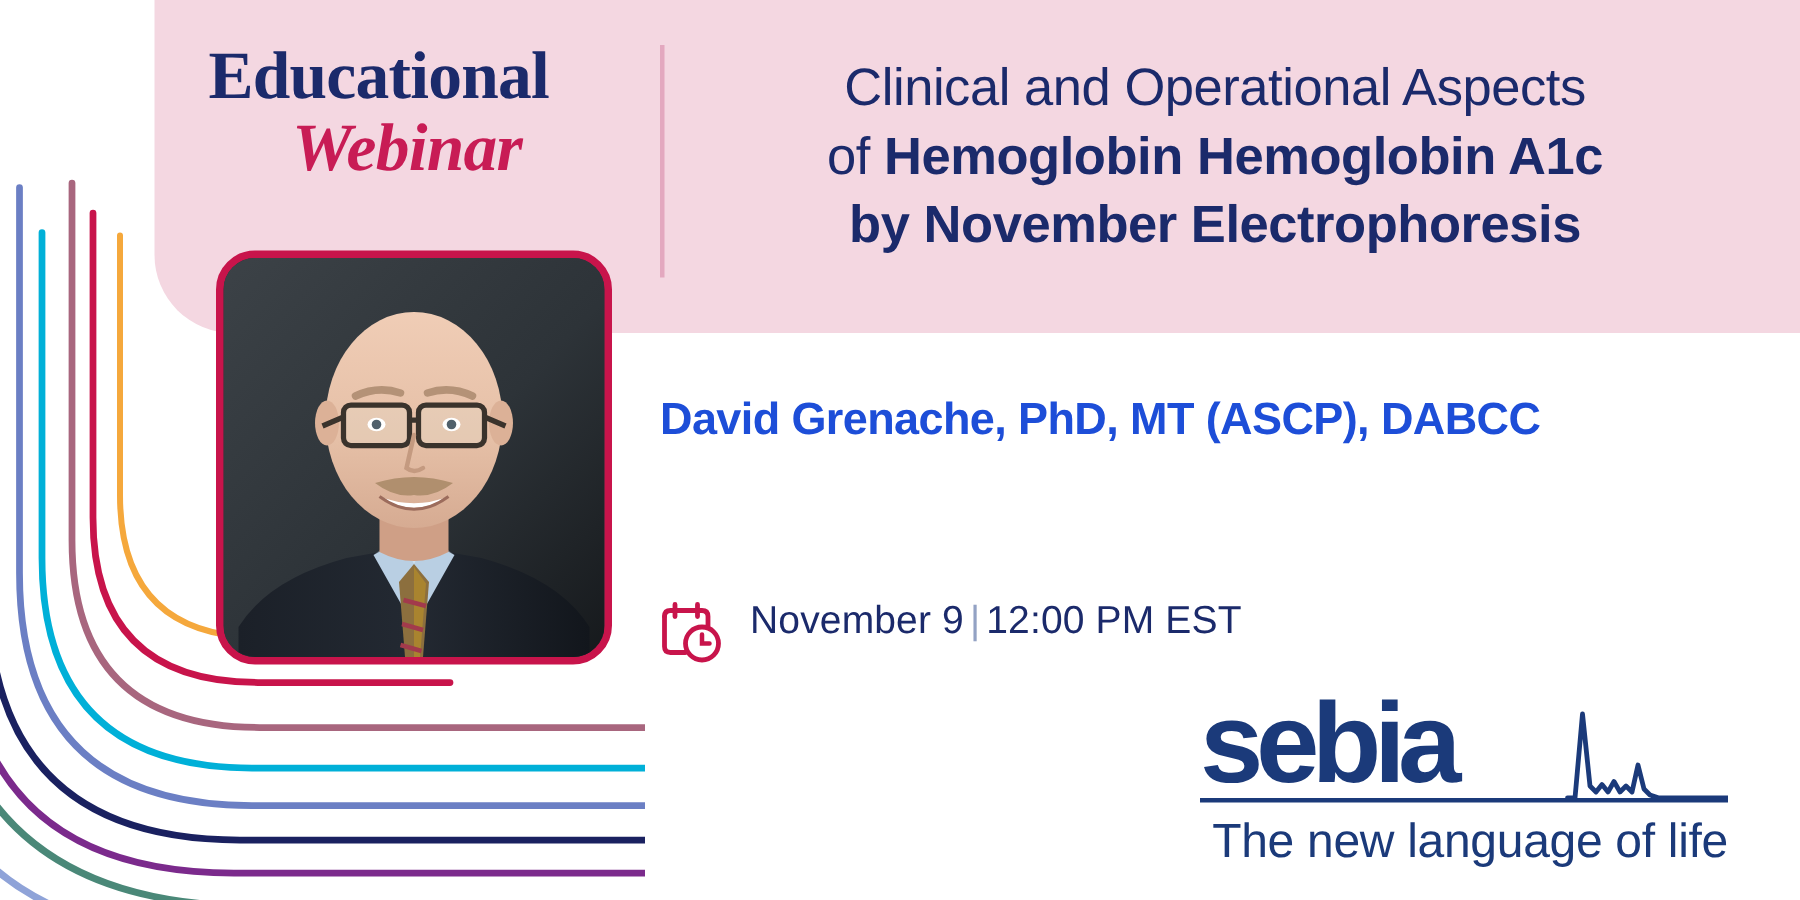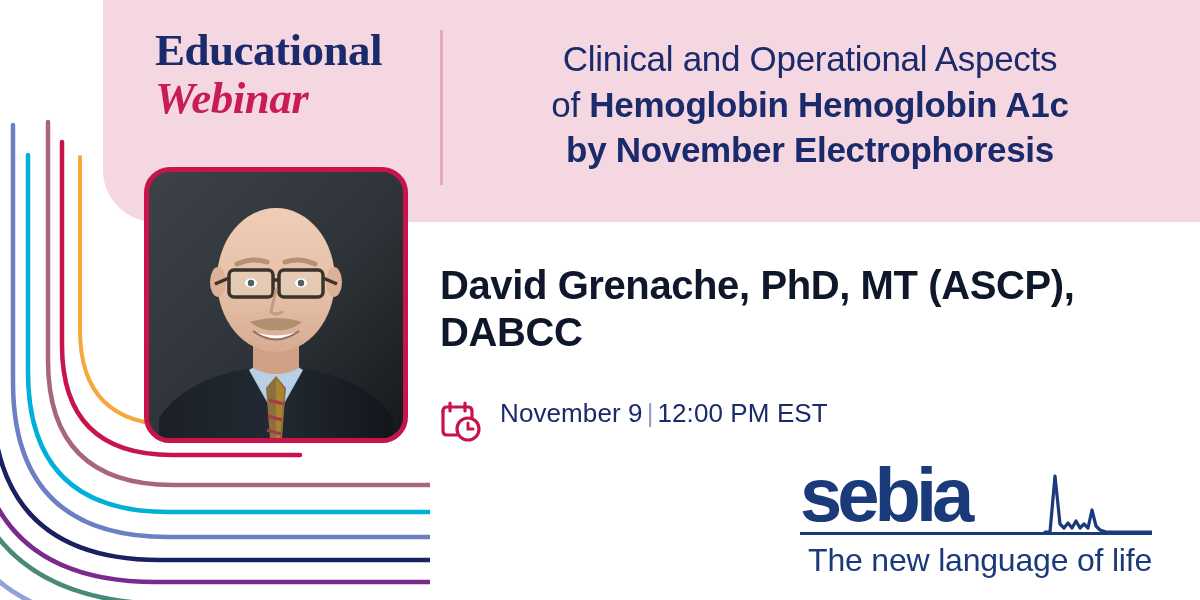--- a/index.html
+++ b/index.html
@@ -24,40 +24,41 @@
   .arcs {
     position:absolute;
     left:0; top:0; width:430px; height:600px;
     z-index:0;
   }
   .arcs svg { display:block; }
 
   
   .eyebrow {
     position:absolute;
-    left:155px; top:28px; width:265px;
+    left:139px; top:28px; width:265px;
     z-index:3;
     text-align:left;
   }
   .eyebrow-edu {
     font-family:"Liberation Serif", serif;
     font-weight:bold;
     font-size:45px;
     line-height:1.0;
     color:#1b2a6b;
     letter-spacing:-0.5px;
   }
   .eyebrow-web {
     font-family:"Liberation Serif", serif;
     font-weight:bold;
     font-style:italic;
     font-size:45px;
     line-height:1.12;
     color:#c81c55;
     letter-spacing:-0.5px;
+    text-align:center;
   }
   .divider {
     position:absolute;
     left:440px; top:30px;
     width:3px; height:155px;
     background:#e3a8bf;
     z-index:3;
   }
 
   
@@ -88,23 +89,23 @@
   .photo svg { display:block; }
 
   
   .speaker {
     position:absolute;
     left:440px; top:262px; width:720px;
     z-index:3;
     color:#1b3a7a;
   }
   .sp-name {
-    font-size:40px; font-weight:bold;
+    font-size:30px; font-weight:bold;
     line-height:1.18; letter-spacing:-0.4px;
-    color:#0f172a;
+    color:#1d4ed8;
   }
   .sp-role, .sp-org {
     font-size:27px; font-weight:normal;
     line-height:1.30; letter-spacing:-0.2px;
     color:#1b3a7a;
   }
 
   
   .daterow {
     position:absolute;

